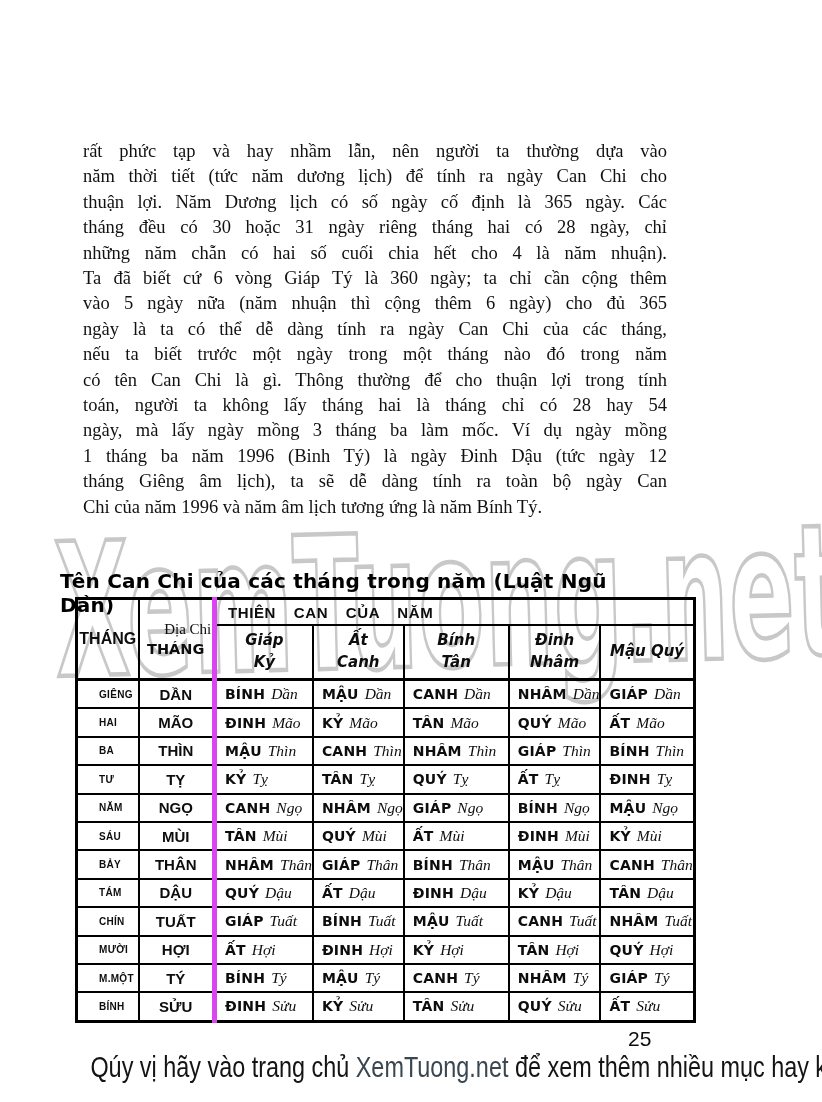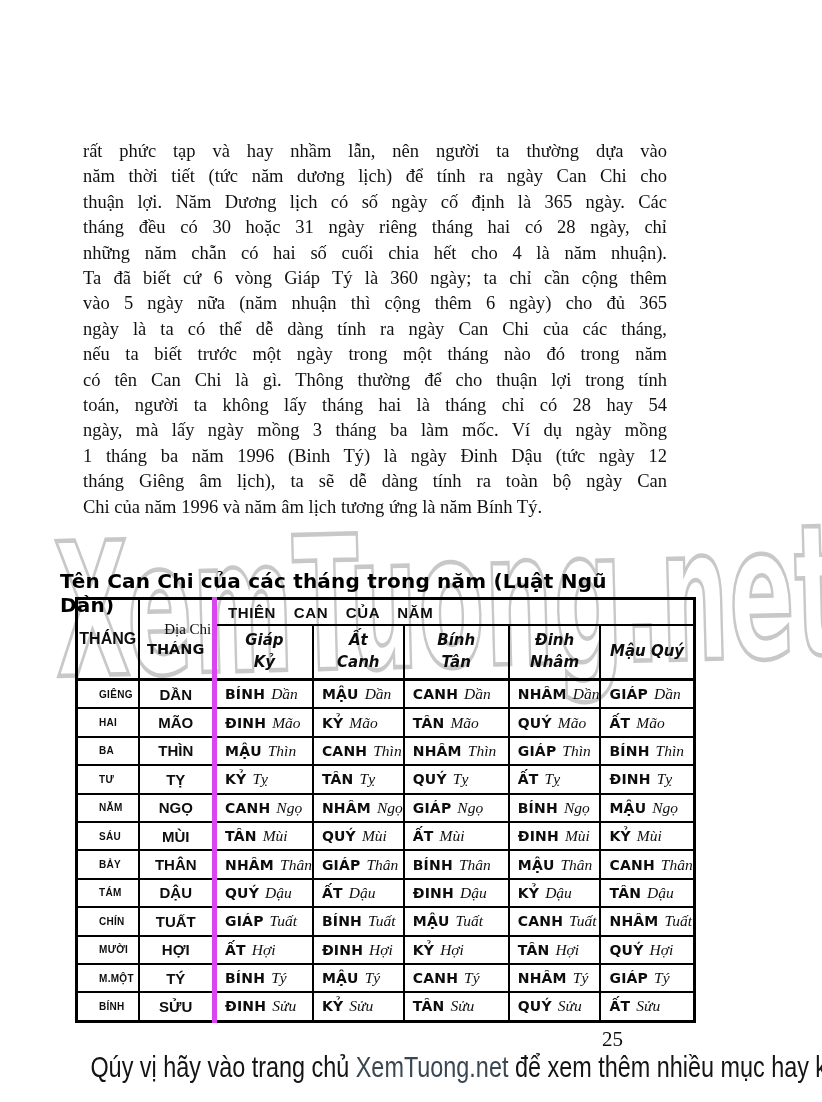--- a/index.html
+++ b/index.html
@@ -124,22 +124,22 @@
   }
   .chi {
     font-family:"Liberation Serif", serif;
     font-style:italic; font-size:15.5px;
     margin-left:6px;
   }
 
   
   .page-number {
     position:absolute;
-    left:602px; top:1027px;
-    font-family:Liberation Serif, serif;
+    left:628px; top:1027px;
+    font-family:Liberation Sans, sans-serif;
     font-size:21px;
   }
   .footer-note {
     position:absolute;
     left:0; top:1050px;
     width:822px;
     text-align:center;
     font-family:"Liberation Sans", sans-serif;
     font-size:30px;
     white-space:nowrap;

